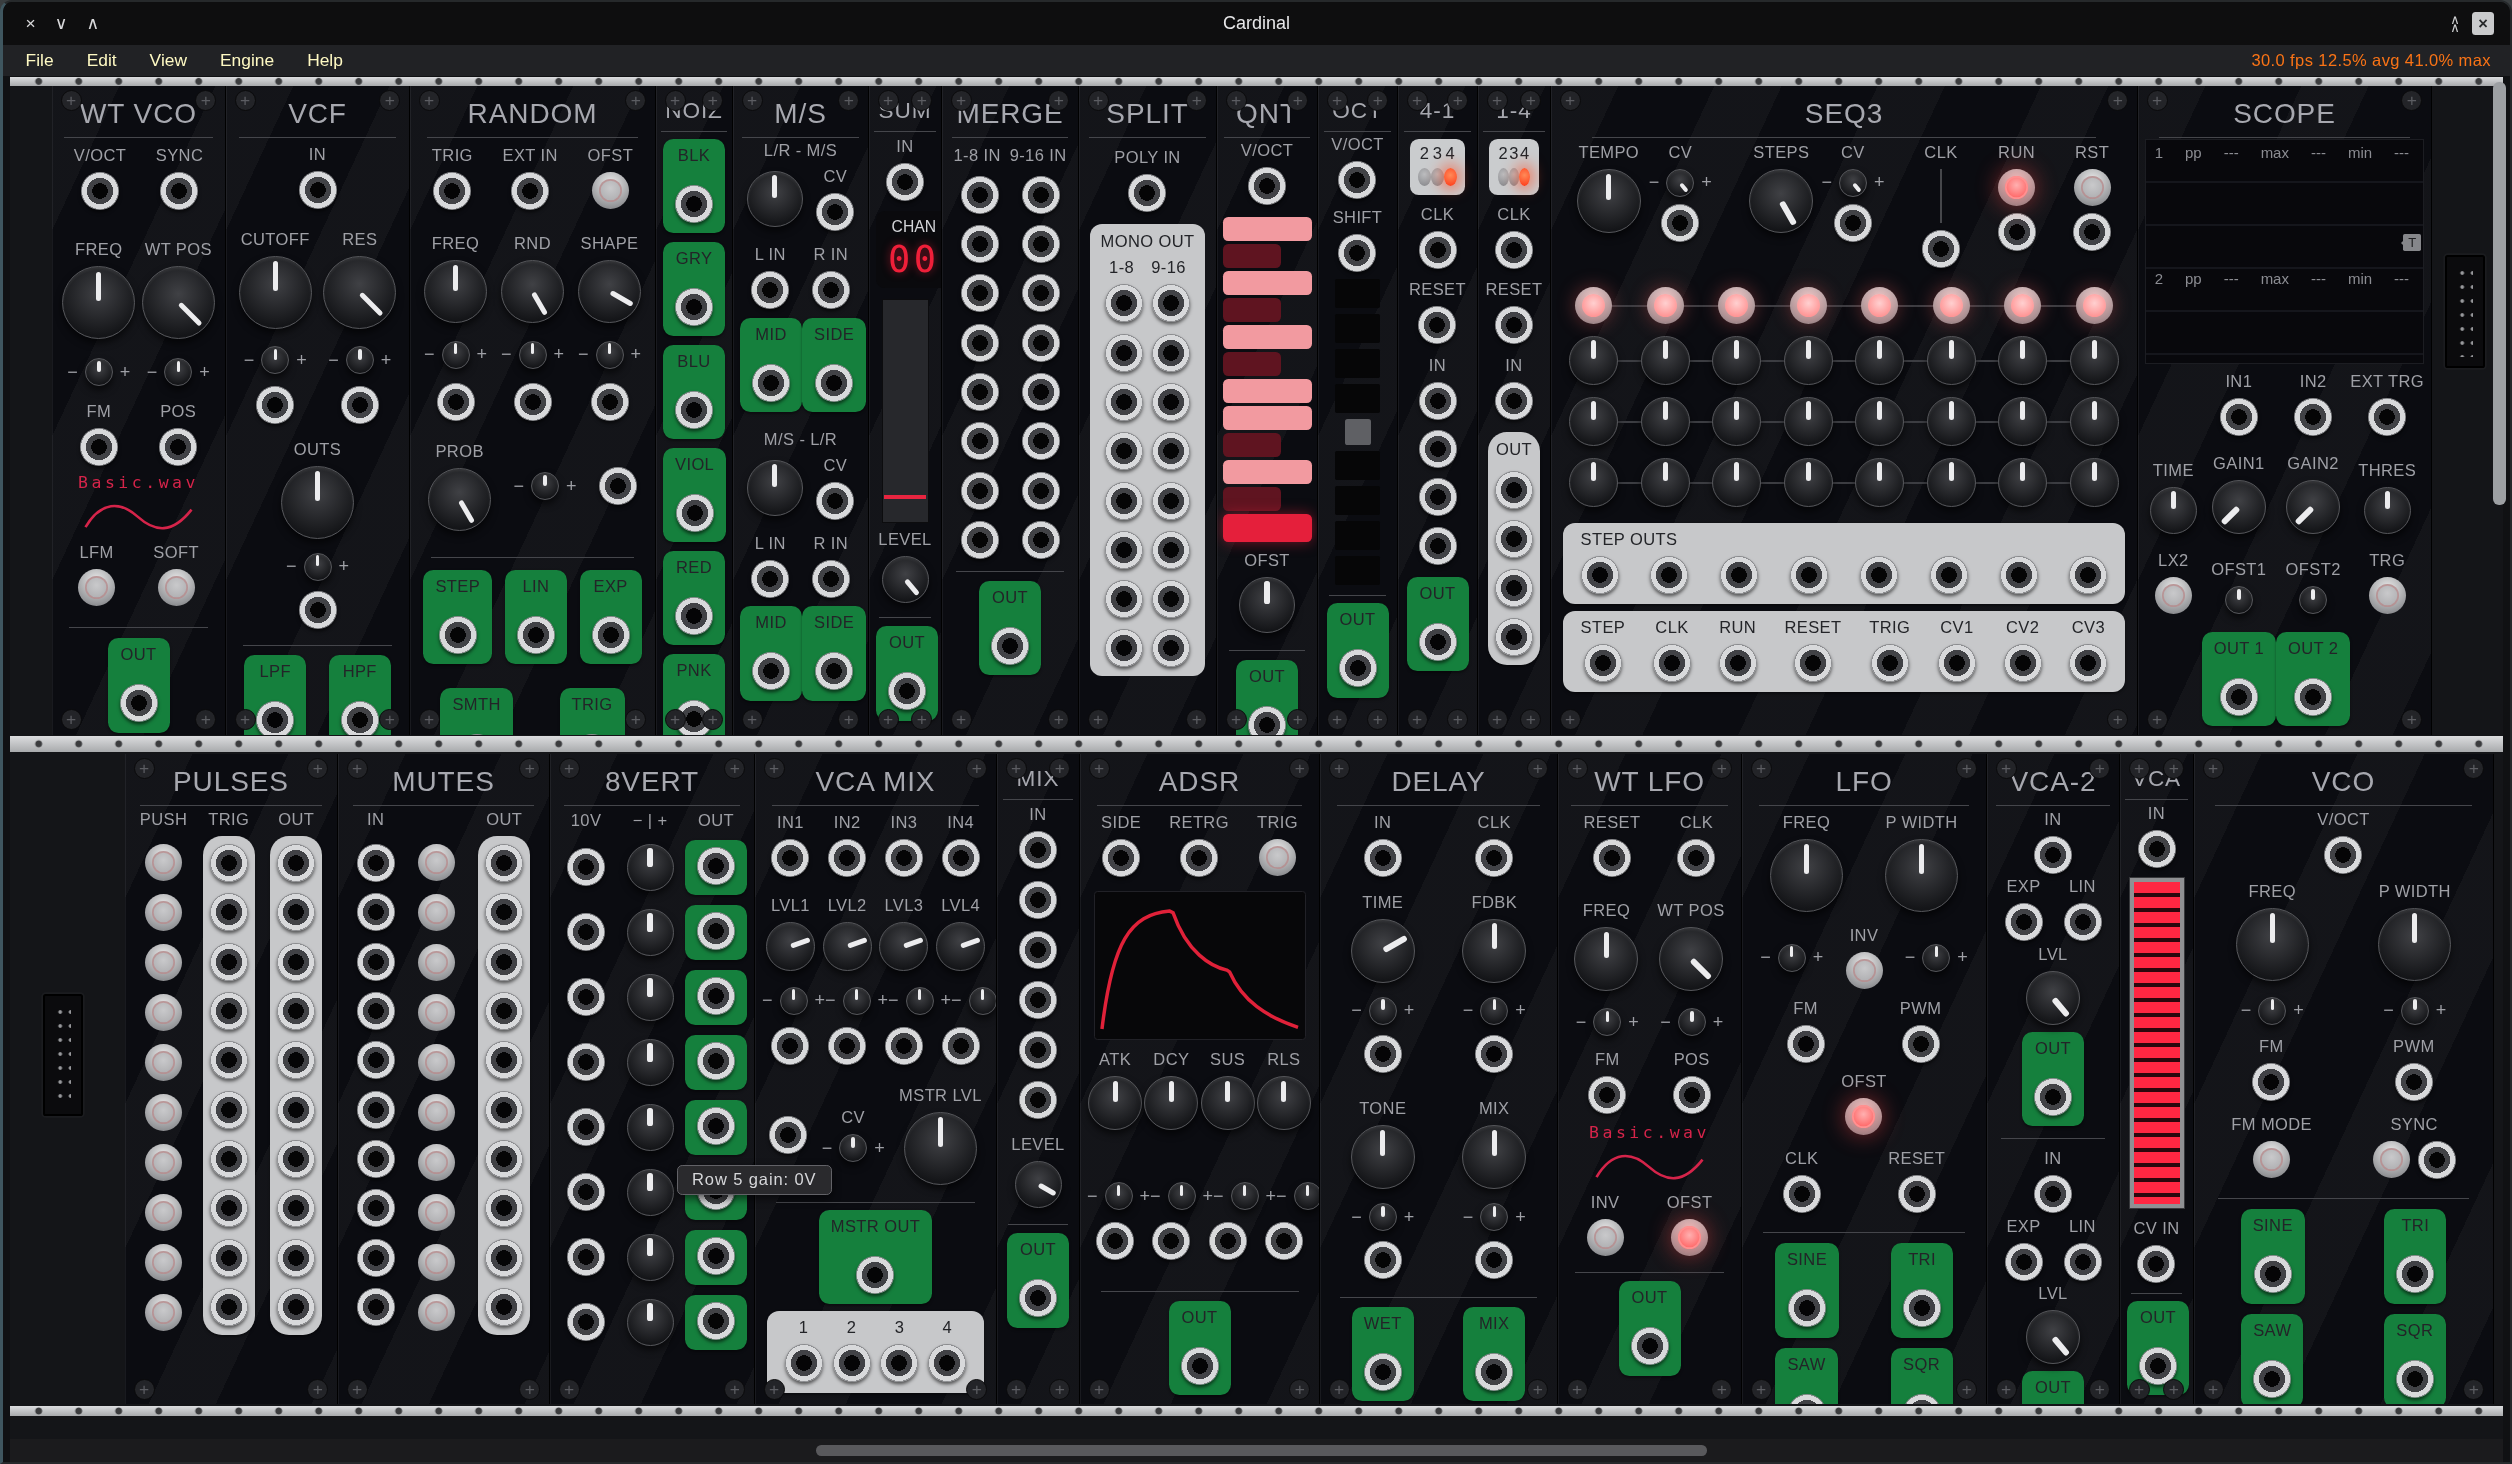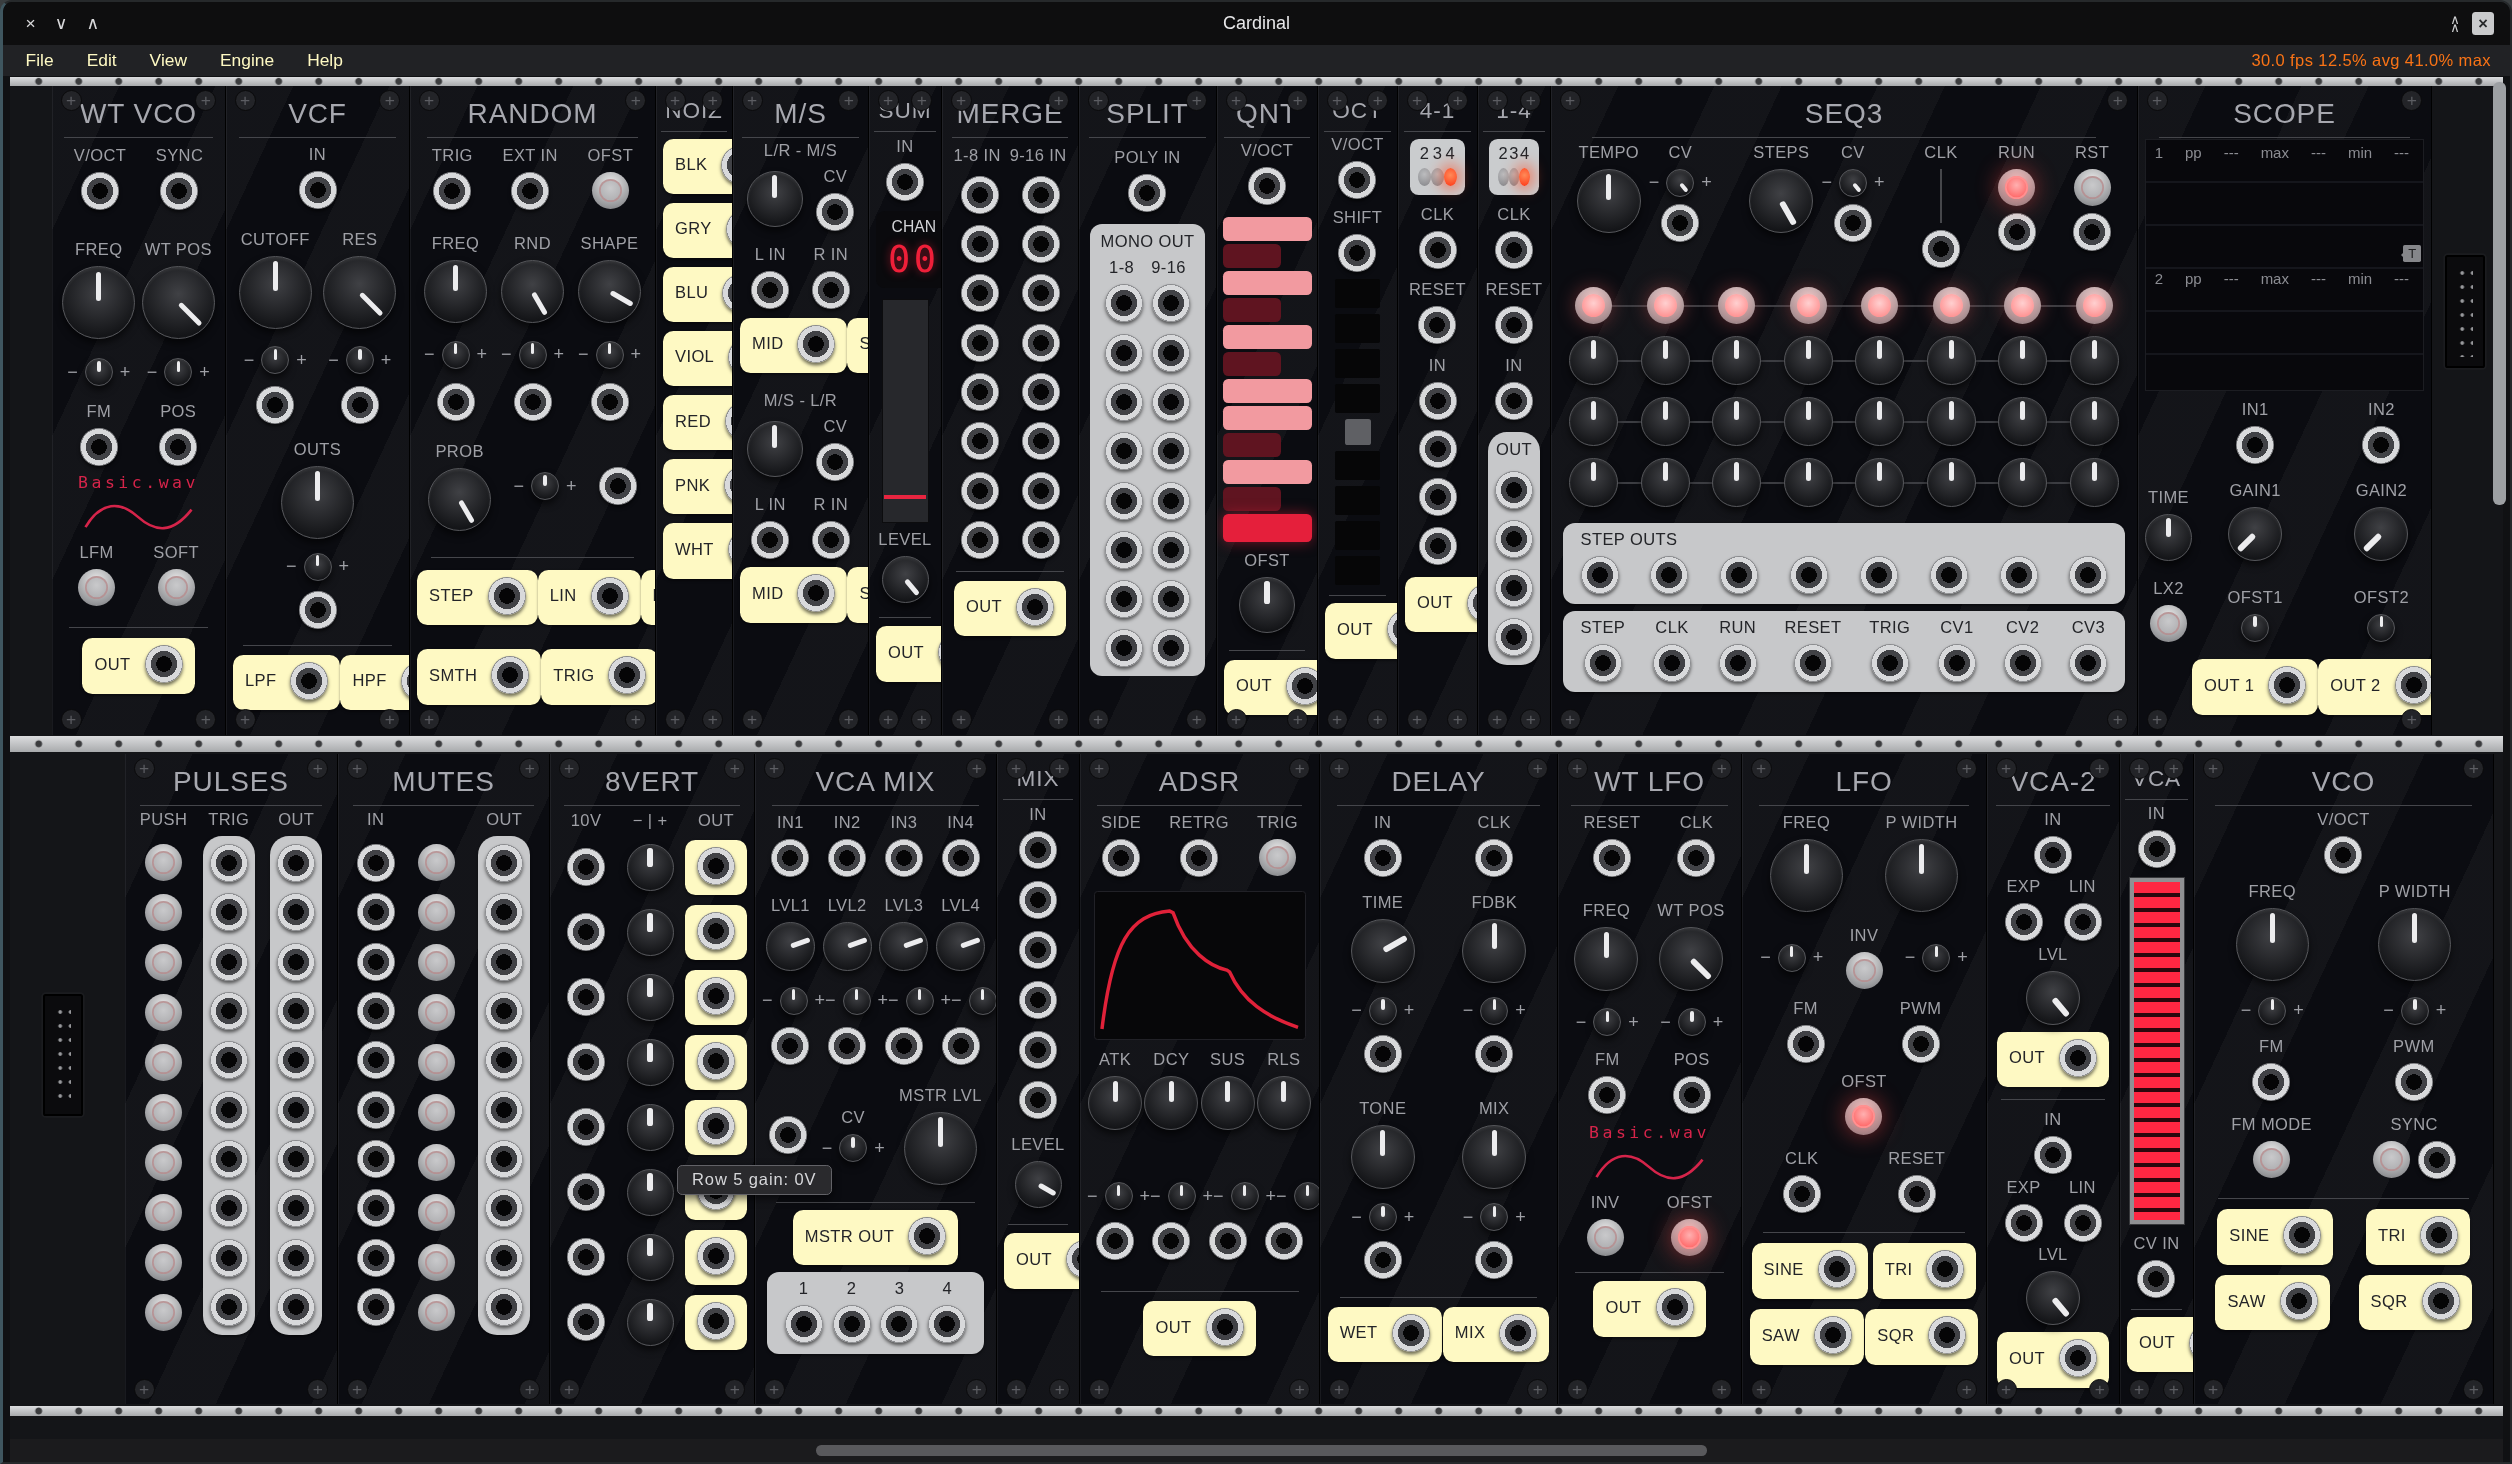--- a/index.html
+++ b/index.html
@@ -40,21 +40,21 @@
   .ptr{position:absolute;inset:0}
   .ptr::before{content:"";position:absolute;left:calc(50% - 2.6px);top:6%;width:5.2px;height:42%;border-radius:2.6px;background:#ececee}
   .trim .ptr::before{width:3.5px;left:calc(50% - 1.7px)}
   .trimwrap{display:flex;align-items:center;gap:7px}
   .pmsign{color:#9fa0a6;font-size:18px}
   .btn{position:relative;width:37px;height:37px;border-radius:50%;flex:none;background:radial-gradient(circle at 50% 32%,#ececec,#98999c 70%,#6f7073)}
   .btn::after{content:"";position:absolute;inset:7px;border-radius:50%;background:radial-gradient(circle at 50% 40%,#c9c9cb,#a6a6a9);box-shadow:inset 0 0 0 1.7px rgba(190,90,90,.35)}
   .btn.lit::after{background:radial-gradient(circle at 50% 40%,#ffb0b0,#ff4b4b);box-shadow:0 0 22.6px 7.8px rgba(255,70,70,.45),inset 0 0 0 1.7px #ff9191}
   .btn.gate::after{box-shadow:inset 0 0 0 1.7px rgba(190,90,90,.3)}
   .btn.gate.lit::after{background:radial-gradient(circle at 50% 40%,#ffd0d0,#ff8080);box-shadow:0 0 19px 6px rgba(255,95,95,.4)}
-  .pbox{background:#fef9c3;border-radius:10.4px;padding:7px 12px 10.4px;display:flex;flex-direction:row;align-items:center;gap:14px;box-shadow:0 1.7px 2.6px rgba(0,0,0,.4)}
+  .pbox{background:#15803d;border-radius:10.4px;padding:7px 12px 10.4px;display:flex;flex-direction:column;align-items:center;gap:20px;box-shadow:0 1.7px 2.6px rgba(0,0,0,.4)}
   .pblbl,.dk{color:#232428;font-size:16.5px;letter-spacing:0.4px;white-space:nowrap}
   .hrline{border-top:1.7px solid #45464b;width:88%;margin:0 auto}
   .seg{background:#0a0a0d;border-radius:8.7px;padding:7px 12px;display:flex;flex-direction:column;align-items:center;gap:2px}
   .seg .sl{color:#d3d4d8;font-size:15.7px}
   .seg .sx{font-family:"DejaVu Sans Mono",monospace;font-size:37px;color:#ef1f39;letter-spacing:3.5px;text-shadow:0 0 8.7px rgba(239,31,57,.55)}
   .meter{width:47px;background:#27282c;border:1.7px solid #0c0c0e;position:relative}
   .meter::after{content:"";position:absolute;left:1.7px;right:1.7px;bottom:22.6px;height:4.3px;background:#e82540}
   .wavetxt{color:#d5244a;font-family:"DejaVu Sans Mono",monospace;font-size:16.5px;letter-spacing:3.5px}
   .kbd{width:89px;display:flex;flex-direction:column;gap:3.5px;align-self:center}
   .key{height:23.5px;border-radius:5.2px;flex:none}

